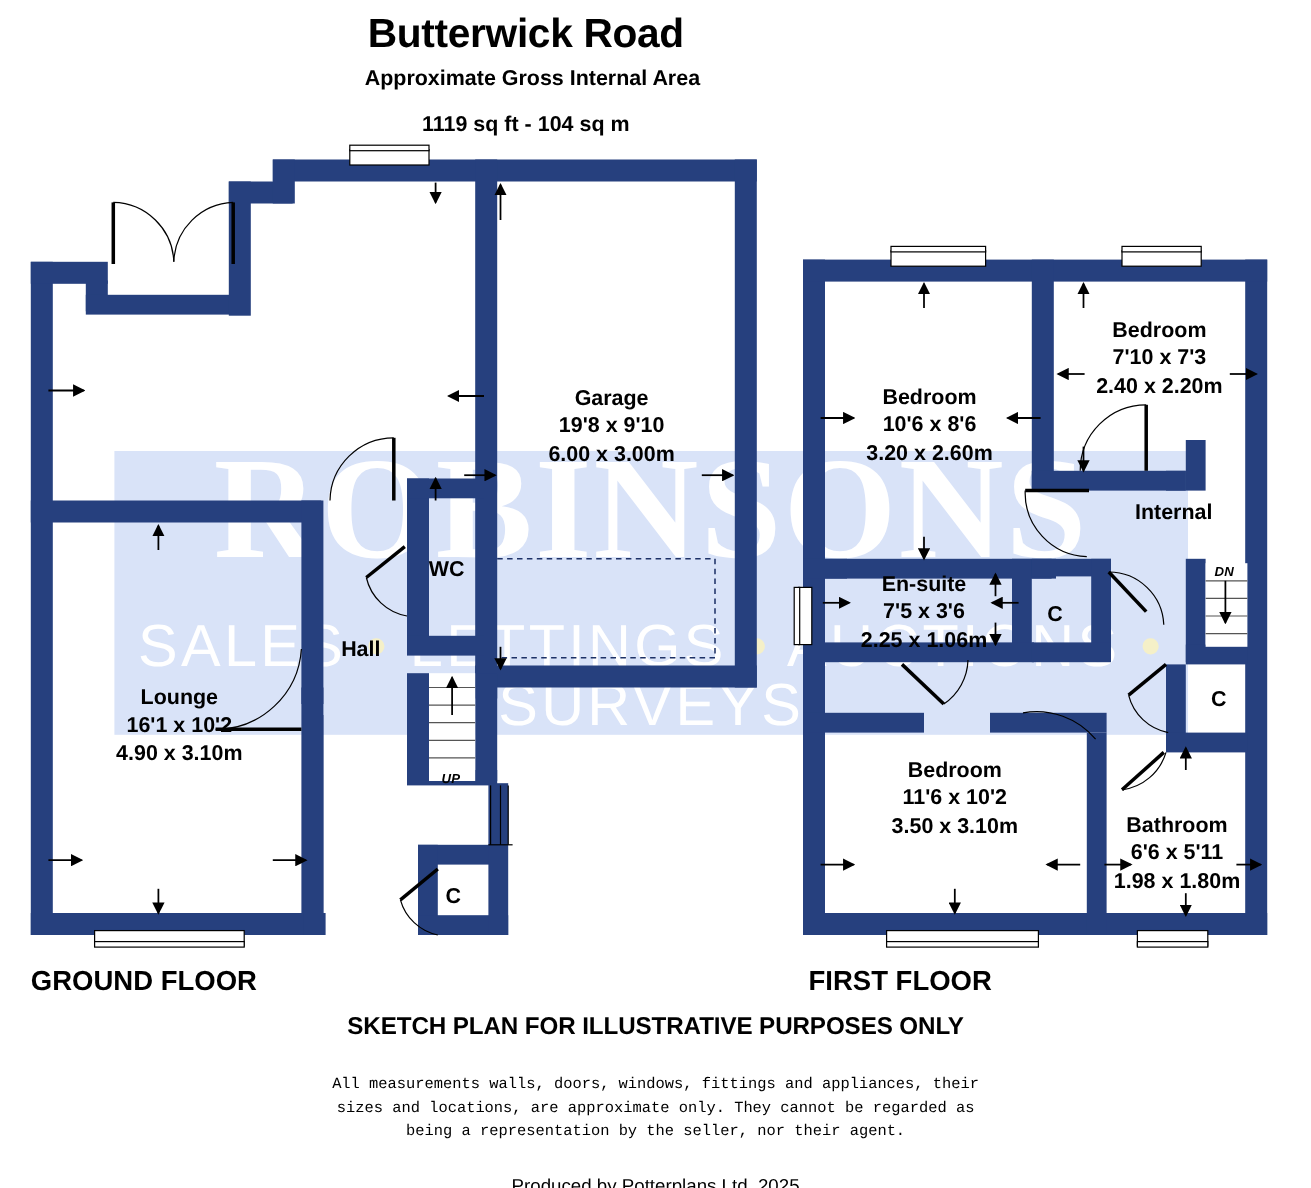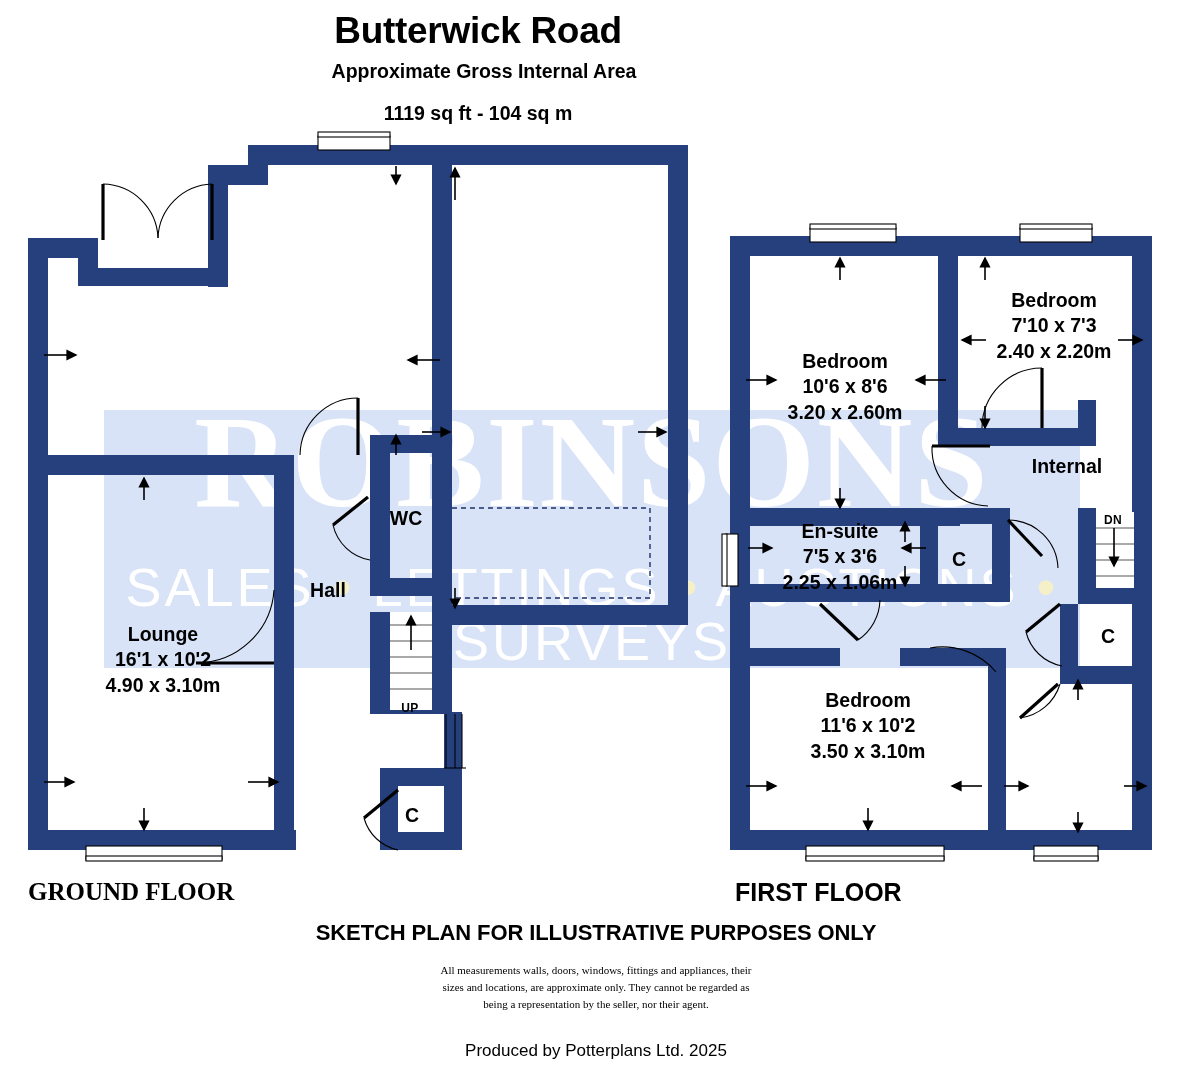--- a/index.html
+++ b/index.html
@@ -62,35 +62,35 @@
   }
   .rlabel .nm  { font-size: 19.5px; display:block; }
   .rlabel .d1  { font-size: 19.5px; display:block; }
   .rlabel .d2  { font-size: 19.5px; display:block; }
   .tinylabel {
     position: absolute; font-weight: bold; font-size: 19.5px;
     transform: translateX(-50%); white-space: nowrap;
   }
   .stairlabel {
     position: absolute; font-weight: bold; font-size: 12px;
-    transform: translateX(-50%); white-space: nowrap; letter-spacing: 0.3px;
+    transform: translateX(-50%); white-space: nowrap; letter-spacing: 0.3px; font-style: italic;
   }
 
   
   .floorcap {
     position: absolute; font-size: 25px; font-weight: bold;
     white-space: nowrap; z-index: 4;
   }
 
   
   #footer { position: absolute; left: 0; top: 920px; width: 1192px; text-align: center; z-index: 4; }
   #sketch-note { font-size: 22px; font-weight: bold; letter-spacing: -0.1px; }
   #disclaimer {
-    margin-top: 16px; font-size: 11px; line-height: 1.55;
-    font-family: Liberation Serif, serif;
+    margin-top: 30px; font-size: 14px; line-height: 1.55;
+    font-family: Liberation Mono, monospace;
   }
   #produced { margin-top: 28px; font-size: 17px; }
 </style>
 </head>
 <body>
 
 <div id="header">
   <div id="plan-title">Butterwick Road</div>
   <div id="plan-subtitle1">Approximate Gross Internal Area</div>
   <div id="plan-subtitle2">1119 sq ft - 104 sq m</div>
@@ -310,20 +310,25 @@
   <line class="ar" x1="1004" y1="786" x2="1028" y2="786" marker-end="url(#ah)"></line>
   <line class="ar" x1="1124" y1="786" x2="1146" y2="786" marker-end="url(#ah)"></line>
   <line class="ar" x1="1078" y1="700" x2="1078" y2="680" marker-end="url(#ah)"></line>
   <line class="ar" x1="1078" y1="812" x2="1078" y2="832" marker-end="url(#ah)"></line>
 </svg>
 </div>
 
 <div id="labels-layer">
 
 
+  <div class="rlabel" style="left:556px; top:350px;">
+    <span class="nm">Garage</span>
+    <span class="d1">19'8 x 9'10</span>
+    <span class="d2">6.00 x 3.00m</span>
+  </div>
 
   <div class="rlabel" style="left:163px; top:622px;">
     <span class="nm">Lounge</span>
     <span class="d1">16'1 x 10'2</span>
     <span class="d2">4.90 x 3.10m</span>
   </div>
 
   <div class="tinylabel" style="left:406px; top:507px;">WC</div>
   <div class="tinylabel" style="left:328px; top:579px;">Hall</div>
   <div class="tinylabel" style="left:412px; top:804px;">C</div>
@@ -346,28 +351,33 @@
     <span class="d1">7'5 x 3'6</span>
     <span class="d2">2.25 x 1.06m</span>
   </div>
 
   <div class="rlabel" style="left:868px; top:688px;">
     <span class="nm">Bedroom</span>
     <span class="d1">11'6 x 10'2</span>
     <span class="d2">3.50 x 3.10m</span>
   </div>
 
+  <div class="rlabel" style="left:1070px; top:738px;">
+    <span class="nm">Bathroom</span>
+    <span class="d1">6'6 x 5'11</span>
+    <span class="d2">1.98 x 1.80m</span>
+  </div>
 
   <div class="tinylabel" style="left:1067px; top:455px;">Internal</div>
   <div class="tinylabel" style="left:959px; top:548px;">C</div>
   <div class="tinylabel" style="left:1108px; top:625px;">C</div>
   <div class="stairlabel" style="left:1113px; top:513px;">DN</div>
 </div>
 
-<div class="floorcap" style="left:28px; top:878px;font-family:Liberation Serif, serif;">GROUND FLOOR</div>
+<div class="floorcap" style="left:28px; top:878px;">GROUND FLOOR</div>
 <div class="floorcap" style="left:735px; top:878px;">FIRST FLOOR</div>
 
 <div id="footer">
   <div id="sketch-note">SKETCH PLAN FOR ILLUSTRATIVE PURPOSES ONLY</div>
   <div id="disclaimer">
     <div>All measurements walls, doors, windows, fittings and appliances, their</div>
     <div>sizes and locations, are approximate only. They cannot be regarded as</div>
     <div>being a representation by the seller, nor their agent.</div>
   </div>
   <div id="produced">Produced by Potterplans Ltd. 2025</div>

